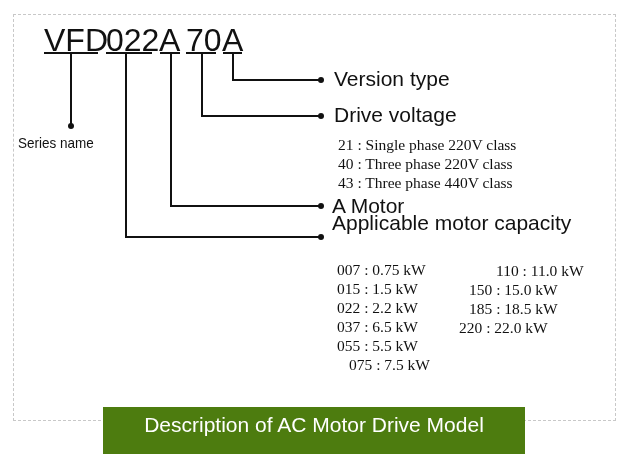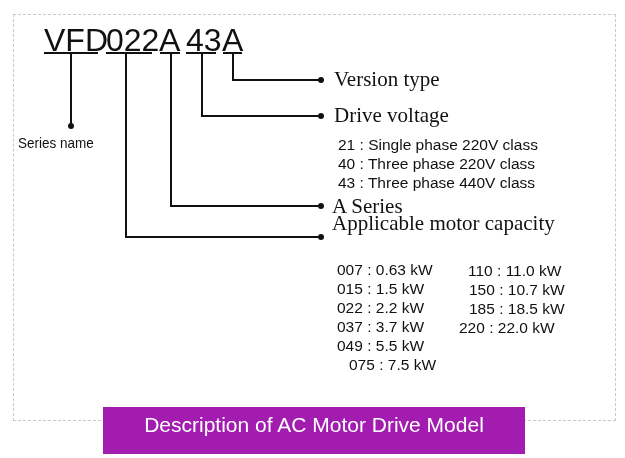--- a/index.html
+++ b/index.html
@@ -2,24 +2,24 @@
 <html><head>
 <meta charset="utf-8">
 <style>
   html, body { margin:0; padding:0; background:#ffffff; }
   body { width:625px; height:458px; position:relative; overflow:hidden;
          font-family:"Liberation Sans", sans-serif; color:#111; }
   .frame { position:absolute; left:13px; top:14px; width:603px; height:407px;
            border:1px dashed #c8c8c8; box-sizing:border-box; }
   svg.lines { position:absolute; left:0; top:0; width:625px; height:458px; }
   .code { position:absolute; top:24px; font-size:32px; line-height:32px; letter-spacing:0; }
-  .lbl { position:absolute; font-size:21px; line-height:22px; white-space:nowrap;font-family:Liberation Serif, serif; }
-  .sub { position:absolute; font-size:15.5px; line-height:17px; white-space:nowrap; }
+  .lbl { position:absolute; font-size:21px; line-height:22px; white-space:nowrap; }
+  .sub { position:absolute; font-size:15.5px; line-height:17px; white-space:nowrap;font-family:Liberation Serif, serif; }
   .series { position:absolute; left:18px; top:134px; font-size:15px; transform:scaleX(0.9); transform-origin:left; }
-  .caption { position:absolute; left:103px; top:407px; width:422px; height:47px; background:#a21caf;
+  .caption { position:absolute; left:103px; top:407px; width:422px; height:47px; background:#4d7c0f;
              color:#fff; font-size:21px; text-align:center; line-height:36px; }
 </style>
 </head>
 <body>
 
 <div class="frame"></div>
 
 <svg class="lines" viewBox="0 0 625 458">
   <g stroke="#111" stroke-width="2" fill="none">
 
@@ -44,45 +44,45 @@
     <circle cx="321" cy="80" r="3"></circle>
     <circle cx="321" cy="116" r="3"></circle>
     <circle cx="321" cy="206" r="3"></circle>
     <circle cx="321" cy="237" r="3"></circle>
   </g>
 </svg>
 
 <span class="code" style="left:44px">VFD</span>
 <span class="code" style="left:106px">022</span>
 <span class="code" style="left:159px">A</span>
-<span class="code" style="left:186px">43</span>
+<span class="code" style="left:186px">70</span>
 <span class="code" style="left:222px">A</span>
 
 <span class="series">Series name</span>
 
 <span class="lbl" style="left:334px; top:68px">Version type</span>
 <span class="lbl" style="left:334px; top:104px">Drive voltage</span>
 
 <div>
   <span class="sub" style="left:338px; top:136px">21 : Single phase 220V class</span>
   <span class="sub" style="left:338px; top:155px">40 : Three phase 220V class</span>
   <span class="sub" style="left:338px; top:174px">43 : Three phase 440V class</span>
 </div>
 
-<span class="lbl" style="left:332px; top:195px">A Series</span>
+<span class="lbl" style="left:332px; top:195px">A Motor</span>
 <span class="lbl" style="left:332px; top:212px">Applicable motor capacity</span>
 
 <div>
-  <span class="sub" style="left:337px; top:261px">007 : 0.63 kW</span>
+  <span class="sub" style="left:337px; top:261px">007 : 0.75 kW</span>
   <span class="sub" style="left:337px; top:280px">015 : 1.5 kW</span>
   <span class="sub" style="left:337px; top:299px">022 : 2.2 kW</span>
-  <span class="sub" style="left:337px; top:318px">037 : 3.7 kW</span>
-  <span class="sub" style="left:337px; top:337px">049 : 5.5 kW</span>
+  <span class="sub" style="left:337px; top:318px">037 : 6.5 kW</span>
+  <span class="sub" style="left:337px; top:337px">055 : 5.5 kW</span>
   <span class="sub" style="left:349px; top:356px">075 : 7.5 kW</span>
 </div>
 <div>
-  <span class="sub" style="left:468px; top:262px">110 : 11.0 kW</span>
-  <span class="sub" style="left:469px; top:281px">150 : 10.7 kW</span>
+  <span class="sub" style="left:496px; top:262px">110 : 11.0 kW</span>
+  <span class="sub" style="left:469px; top:281px">150 : 15.0 kW</span>
   <span class="sub" style="left:469px; top:300px">185 : 18.5 kW</span>
   <span class="sub" style="left:459px; top:319px">220 : 22.0 kW</span>
 </div>
 
 <div class="caption">Description of AC Motor Drive Model</div>
 
 </body></html>

